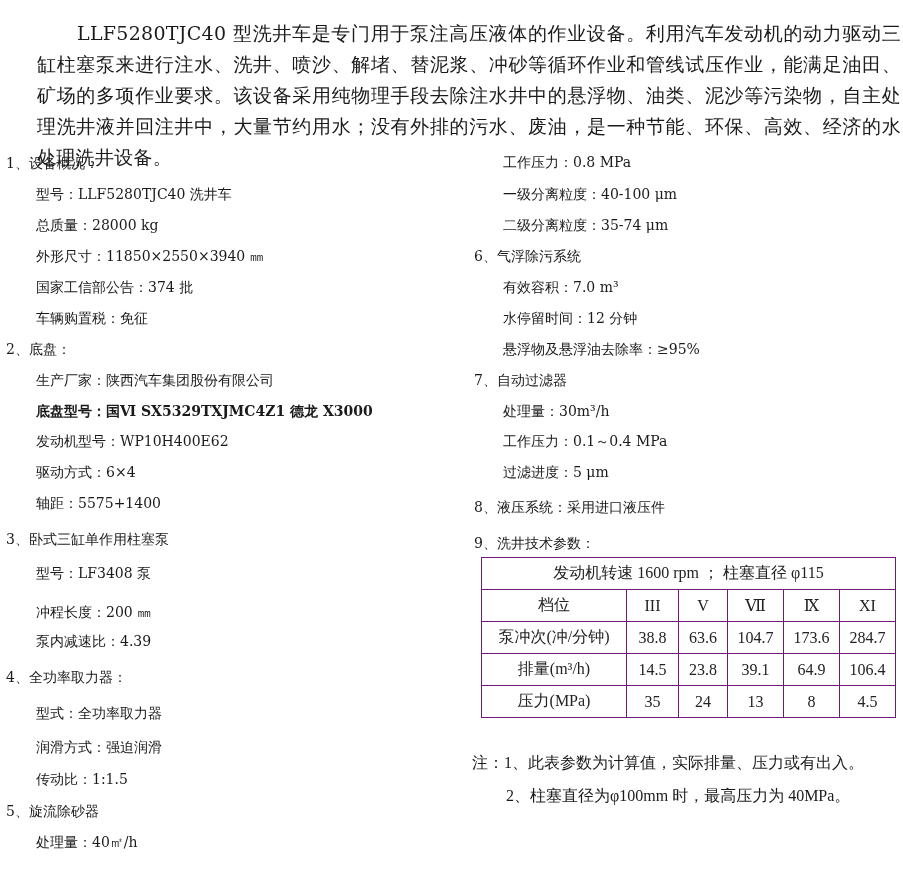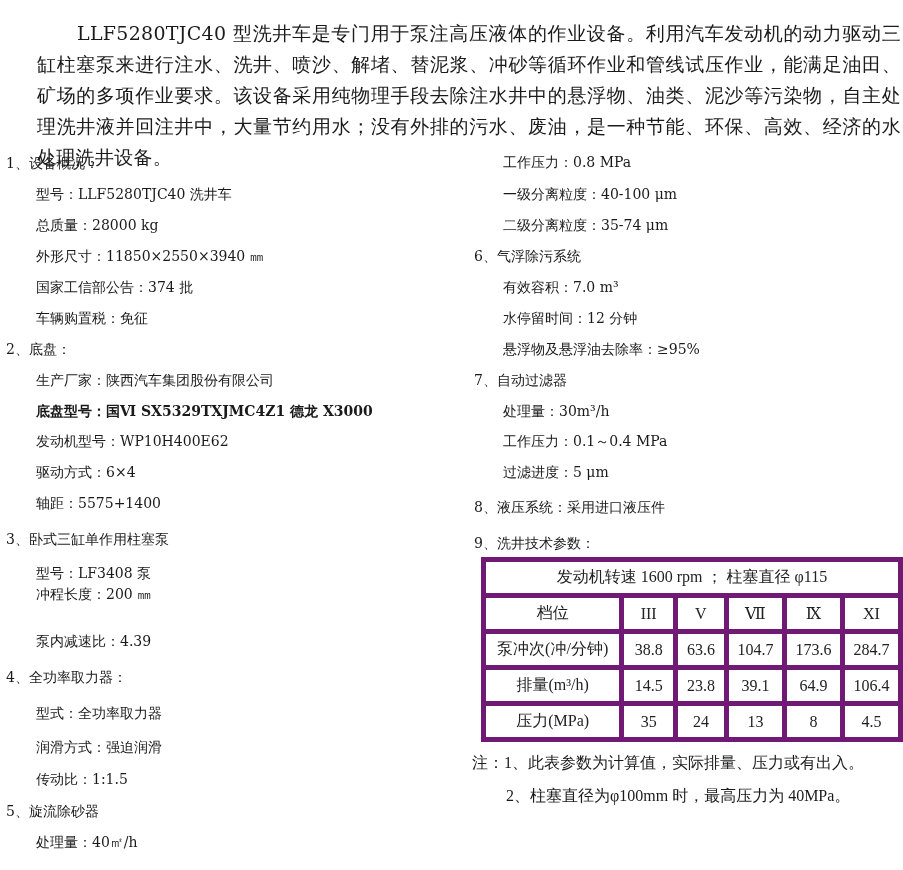--- a/index.html
+++ b/index.html
@@ -21,21 +21,21 @@
   .sec { }
   .item { }
   .bold { font-weight: bold; }
   .tbl {
     position: absolute; left: 481px; top: 557px;
     border-collapse: collapse;
     font-family: "Liberation Serif", "DejaVu Serif", serif;
     font-size: 16px; color: #222;
   }
   .tbl td {
-    border: 5px solid #701a75; text-align: center; padding: 0;
+    border: 1px solid #701a75; text-align: center; padding: 0;
     height: 31px; vertical-align: middle;
   }
   .tbl .c0 { width: 144px; }
   .tbl .c1 { width: 51px; }
   .tbl .c2 { width: 48px; }
   .tbl .c3 { width: 55px; }
   .tbl .c4 { width: 55px; }
   .tbl .c5 { width: 55px; }
   .tbl .hdr { text-align: center; }
   .note { position: absolute; font-size: 16px; line-height: 22px; white-space: nowrap;
@@ -55,21 +55,21 @@
 
 <div class="line sec" style="left:6px;top:337px">2、底盘：</div>
 <div class="line item" style="left:36px;top:368px">生产厂家：陕西汽车集团股份有限公司</div>
 <div class="line item bold" style="left:36px;top:399px">底盘型号：国Ⅵ SX5329TXJMC4Z1 德龙 X3000</div>
 <div class="line item" style="left:36px;top:429px">发动机型号：WP10H400E62</div>
 <div class="line item" style="left:36px;top:460px">驱动方式：6×4</div>
 <div class="line item" style="left:36px;top:491px">轴距：5575+1400</div>
 
 <div class="line sec" style="left:6px;top:527px">3、卧式三缸单作用柱塞泵</div>
 <div class="line item" style="left:36px;top:561px">型号：LF3408 泵</div>
-<div class="line item" style="left:36px;top:582px">冲程长度：200 ㎜</div>
+<div class="line item" style="left:36px;top:600px">冲程长度：200 ㎜</div>
 <div class="line item" style="left:36px;top:629px">泵内减速比：4.39</div>
 
 <div class="line sec" style="left:6px;top:665px">4、全功率取力器：</div>
 <div class="line item" style="left:36px;top:701px">型式：全功率取力器</div>
 <div class="line item" style="left:36px;top:735px">润滑方式：强迫润滑</div>
 <div class="line item" style="left:36px;top:767px">传动比：1:1.5</div>
 
 <div class="line sec" style="left:6px;top:799px">5、旋流除砂器</div>
 <div class="line item" style="left:36px;top:830px">处理量：40㎡/h</div>
 

